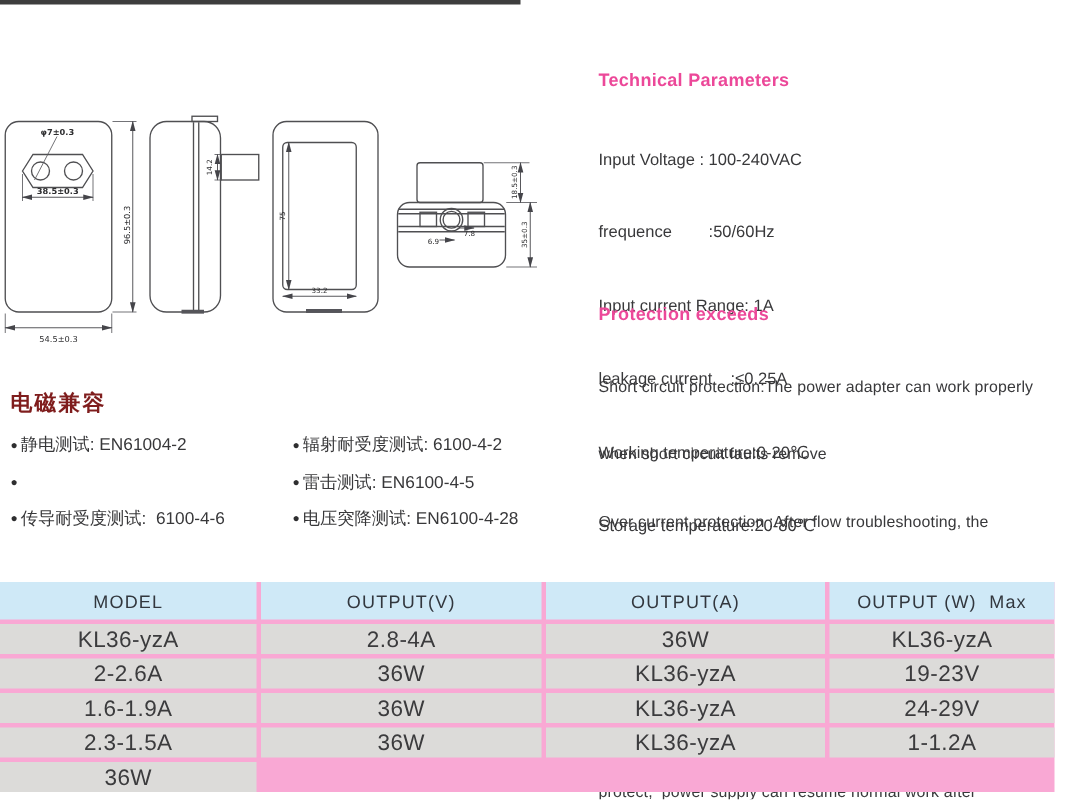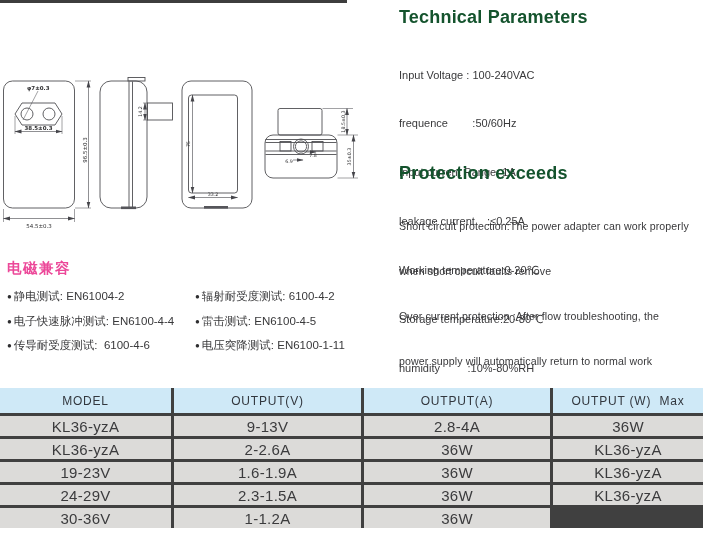--- a/index.html
+++ b/index.html
@@ -3,36 +3,36 @@
 <meta charset="utf-8">
 <style>
   html,body{margin:0;padding:0;background:#fff;}
   .page{position:relative;width:714px;height:533px;background:#ffffff;overflow:hidden;
         font-family:"Liberation Sans","DejaVu Sans",sans-serif;color:#3a3a3c;}
   .top-rule{position:absolute;left:0;top:0;width:347px;height:3px;background:#3d3d3d;}
 
   
   .tech{position:absolute;left:399px;top:7px;}
   .prot{position:absolute;left:399px;top:163px;}
-  .sec-title{font-size:18px;font-weight:600;color:#14532d;letter-spacing:0.2px;}
+  .sec-title{font-size:12px;font-weight:600;color:#ec4899;letter-spacing:0.2px;margin-top:39px;}
   .tech-lines{margin-top:6px;font-size:11px;line-height:16.3px;white-space:pre;color:#39393b;}
   .prot-lines{margin-top:5px;font-size:10.6px;line-height:15px;white-space:pre;color:#39393b;letter-spacing:0.1px;}
 
   
   .emc{position:absolute;left:7px;top:259px;}
-  .emc-title{font-size:14.5px;font-weight:700;color:#ec4899;letter-spacing:1.5px;}
+  .emc-title{font-size:14.5px;font-weight:700;color:#7f1d1d;letter-spacing:1.5px;}
   .emc-grid{margin-top:11px;display:grid;grid-template-columns:188px auto;row-gap:9.5px;
             font-size:11.5px;color:#38383a;}
   .emc-item{display:flex;align-items:center;white-space:pre;}
   .emc-item .dot{font-size:8px;margin-right:2px;color:#2e2e30;}
 
   
   .spec-table{position:absolute;left:0;top:388px;width:703px;display:grid;
               grid-template-columns:171px 187px 186px 150px;grid-template-rows:25px 20px 20px 20px 20px 20px;
-              gap:3px;background:#404040;}
+              gap:3px;background:#f9a8d4;}
   .th{background:#cfe9f7;display:flex;align-items:center;justify-content:center;
       font-size:12px;color:#32373e;letter-spacing:0.8px;white-space:pre;}
   .td{background:#dcdbd9;display:flex;align-items:center;justify-content:center;
       font-size:15px;color:#3b3b3d;letter-spacing:0.3px;}
 
   
   .drawings{position:absolute;left:0;top:70px;}
   .ln{fill:none;stroke:#4f4f52;stroke-width:0.9;}
   .thin{fill:none;stroke:#55555a;stroke-width:0.55;}
   .dim{fill:none;stroke:#45454a;stroke-width:0.6;}
@@ -161,61 +161,58 @@
       <div class="emc-item">
         <span class="dot">●</span>
         <span>静电测试: EN61004-2</span>
       </div>
       <div class="emc-item">
         <span class="dot">●</span>
         <span>辐射耐受度测试: 6100-4-2</span>
       </div>
       <div class="emc-item">
         <span class="dot">●</span>
-        <span>电子快速脉冲测试: EN6100-4-4</span>
       </div>
       <div class="emc-item">
         <span class="dot">●</span>
         <span>雷击测试: EN6100-4-5</span>
       </div>
       <div class="emc-item">
         <span class="dot">●</span>
         <span>传导耐受度测试:  6100-4-6</span>
       </div>
       <div class="emc-item">
         <span class="dot">●</span>
-        <span>电压突降测试: EN6100-1-11</span>
+        <span>电压突降测试: EN6100-4-28</span>
       </div>
     </div>
   </div>
 
   <div class="spec-table">
     <div class="th">MODEL</div>
     <div class="th">OUTPUT(V)</div>
     <div class="th">OUTPUT(A)</div>
     <div class="th">OUTPUT (W)  Max</div>
 
     <div class="td">KL36-yzA</div>
-    <div class="td">9-13V</div>
     <div class="td">2.8-4A</div>
     <div class="td">36W</div>
 
     <div class="td">KL36-yzA</div>
     <div class="td">2-2.6A</div>
     <div class="td">36W</div>
 
     <div class="td">KL36-yzA</div>
     <div class="td">19-23V</div>
     <div class="td">1.6-1.9A</div>
     <div class="td">36W</div>
 
     <div class="td">KL36-yzA</div>
     <div class="td">24-29V</div>
     <div class="td">2.3-1.5A</div>
     <div class="td">36W</div>
 
     <div class="td">KL36-yzA</div>
-    <div class="td">30-36V</div>
     <div class="td">1-1.2A</div>
     <div class="td">36W</div>
   </div>
 
 </div>
 
 </body></html>

